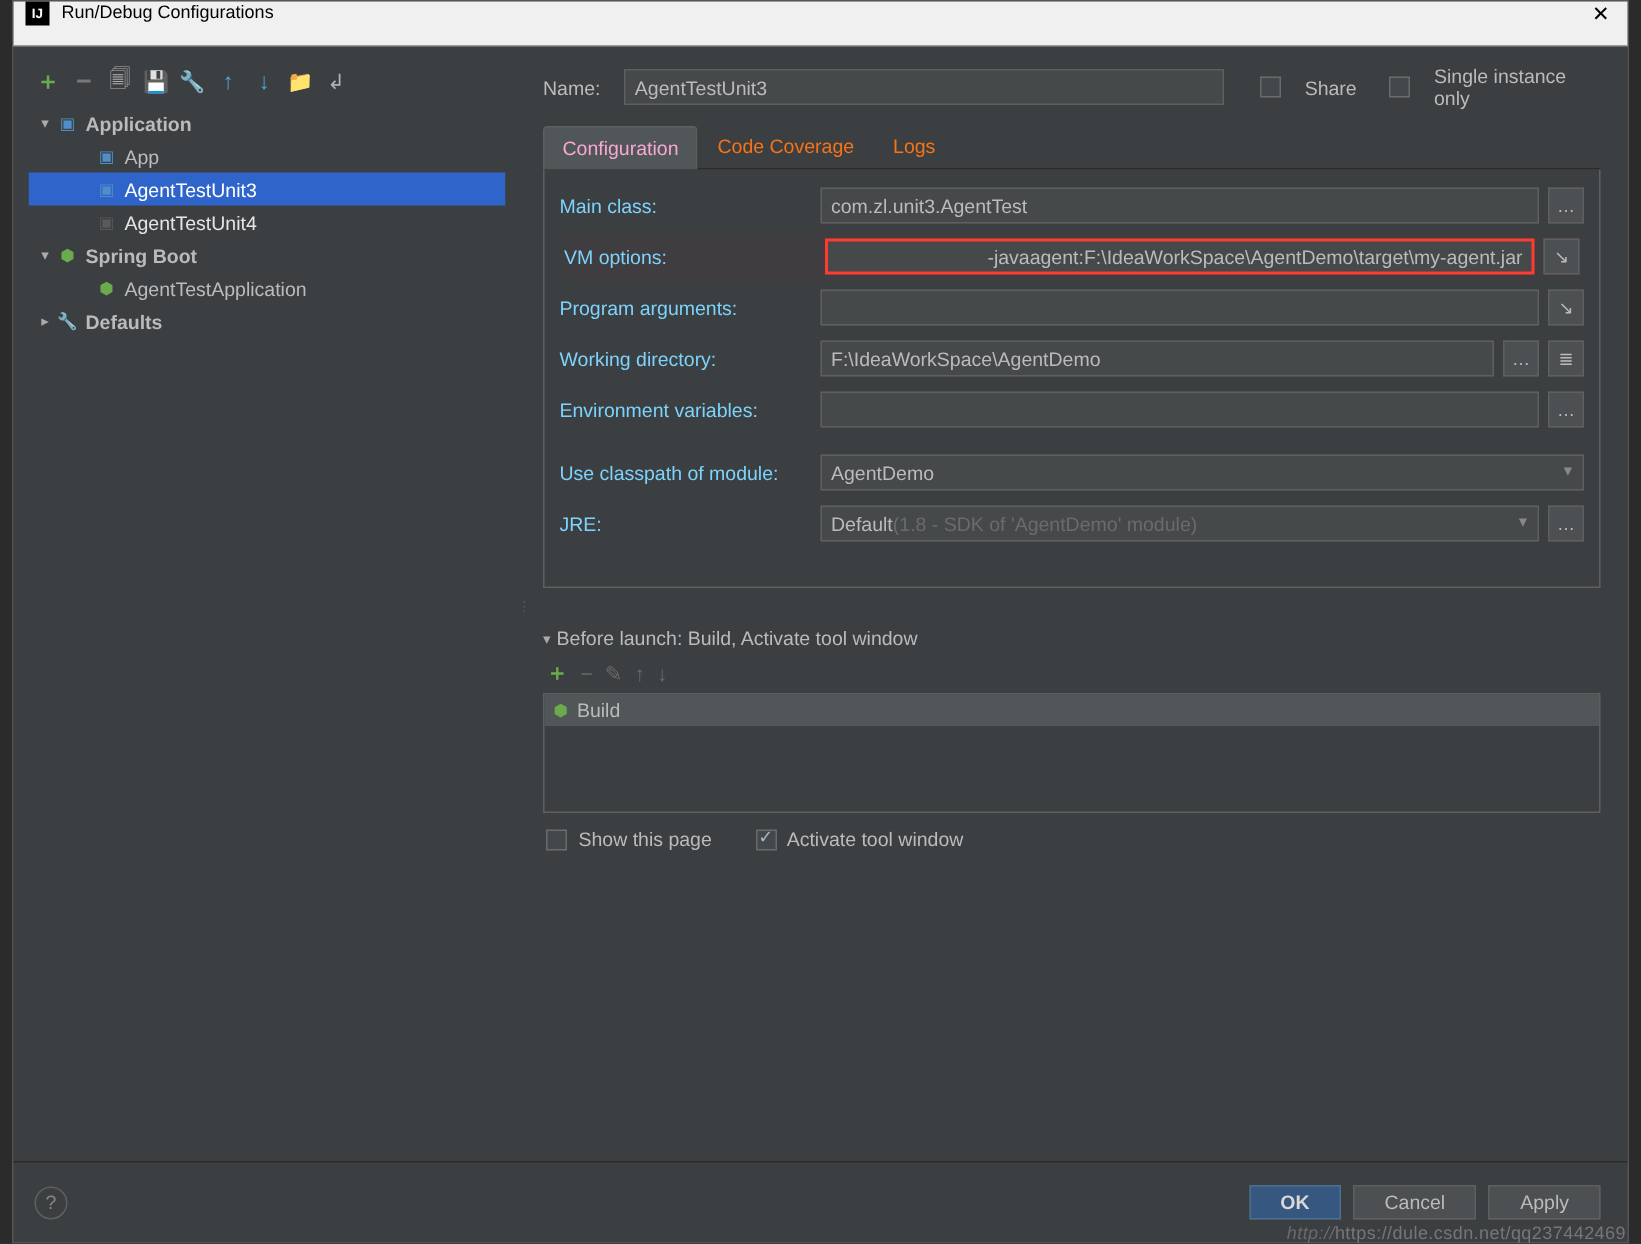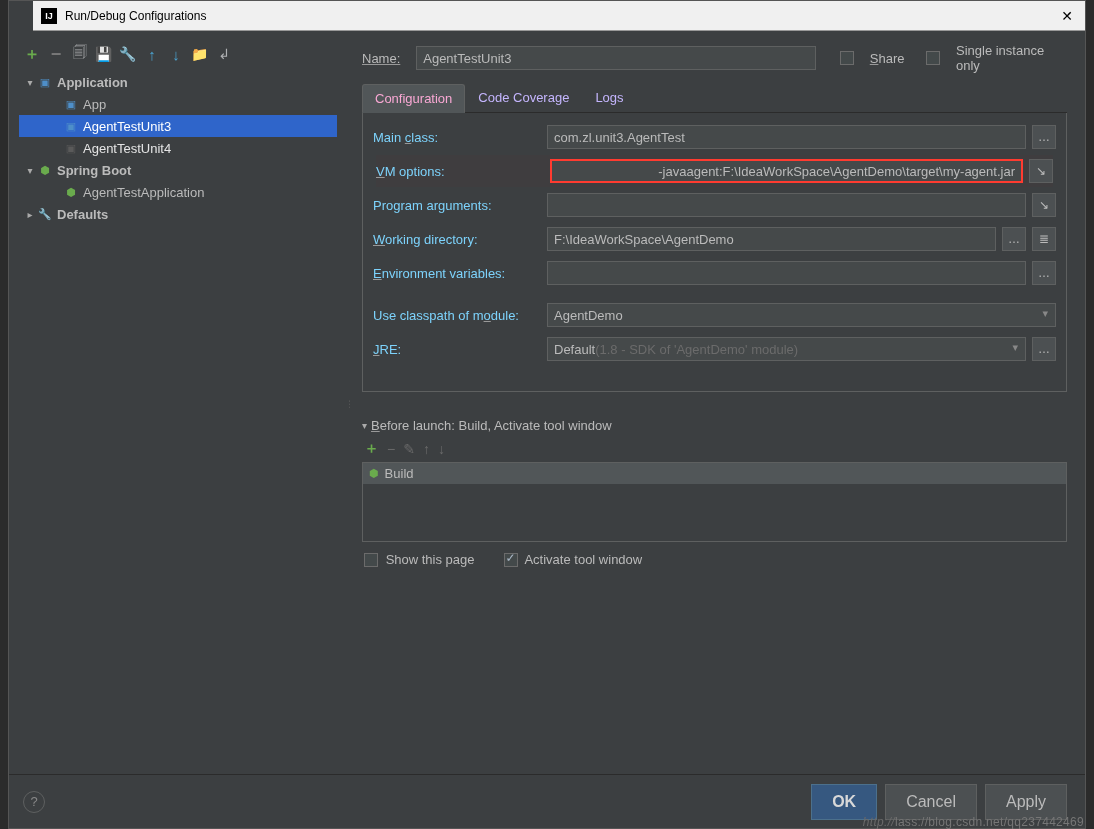--- a/index.html
+++ b/index.html
@@ -1,18 +1,18 @@
 <!DOCTYPE html>
 <html><head>
 <meta charset="utf-8">
 <style>
   * { box-sizing: border-box; margin: 0; padding: 0; font-family: "Segoe UI", Arial, sans-serif; }
   body { background: #2b2b2b; width: 1094px; height: 829px; overflow: hidden; color: #bbbbbb; font-size: 13px; }
   .window { width: 1078px; height: 829px; margin-left: 8px; background: #3c3f41; border: 1px solid #555; display: flex; flex-direction: column; }
-  .titlebar { height: 30px; background: #f0f0f0; color: #000; display: flex; align-items: center; padding: 0 8px; border-bottom: 1px solid #999; margin-left: 24px; }
+  .titlebar { height: 30px; background: #f0f0f0; color: #000; display: flex; align-items: flex-start; padding: 0 8px; border-bottom: 1px solid #999; }
   .titlebar .logo { width: 16px; height: 16px; background: #000; display: inline-flex; align-items: center; justify-content: center; color: #fff; font-size: 9px; font-weight: bold; margin-right: 8px; }
   .titlebar .title { flex: 1; font-size: 12px; }
   .titlebar .close { font-size: 14px; font-family: Arial; cursor: pointer; padding: 0 4px; }
   .body { flex: 1; display: flex; flex-direction: column; background: #3c3f41; padding: 12px 18px 10px 10px; position: relative; }
   .topcols { flex: 1; display: flex; gap: 10px; min-height: 0; }
   .sidebar { width: 318px; display: flex; flex-direction: column; }
   .toolbar { display: flex; align-items: center; gap: 6px; padding: 0 4px 6px 4px; height: 28px; }
   .tool-icon { width: 18px; height: 18px; display: inline-flex; align-items: center; justify-content: center; font-size: 14px; cursor: pointer; color: #afb1b3; }
   .tool-icon.add { color: #6aab4d; font-weight: bold; font-size: 16px; }
   .tool-icon.remove { color: #787878; font-weight: bold; font-size: 18px; }
@@ -32,29 +32,29 @@
   .tree-node.child .label { font-weight: normal; }
   .tree-node.selected { background: #2f65ca; }
   .tree-node.selected .label { color: #fff; }
   .tree-node.dim .label { color: #e5e5e5; font-weight: normal; }
   .appicon { font-size: 10px; color: #4e8fc9; }
   .sbooticon { font-size: 10px; color: #6aab4d; }
   .deficon { color: #9e7b2e; }
   .right { flex: 1; display: flex; flex-direction: column; min-width: 0; }
   .right-head { display: flex; align-items: center; gap: 12px; padding: 0 0 10px 0; }
   .right-head .lbl { width: 44px; }
-  .underline-first { text-decoration: underline; text-decoration-color: #999; }
+  .underline-first { text-decoration-color: #999; }
   .name-input { flex: 0 0 400px; height: 24px; background: #45494a; border: 1px solid #5e6060; color: #bbb; padding: 0 6px; font-size: 13px; }
   .head-spacer { flex: 1; }
   .checkbox { width: 14px; height: 14px; border: 1px solid #6b6b6b; background: #43494a; display: inline-block; margin-right: 4px; vertical-align: -3px; }
   .checkbox.checked { background: #43494a; position: relative; }
   .checkbox.checked::after { content: "✓"; color: #a9b7c6; position: absolute; top: -3px; left: 1px; font-size: 12px; }
   .chk-label { color: #bbb; margin-right: 10px; }
   .tabs { display: flex; border-bottom: 1px solid #2b2b2b; }
-  .tab { padding: 6px 12px; color: #c4b5fd; cursor: pointer; background: #3c3f41; border: 1px solid transparent; border-bottom: none; }
+  .tab { padding: 6px 12px; color: #f97316; cursor: pointer; background: #3c3f41; border: 1px solid transparent; border-bottom: none; }
   .tab.active { background: #515658; border: 1px solid #5e6060; border-bottom: 1px solid #515658; color: #f9a8d4; position: relative; top: 1px; border-radius: 3px 3px 0 0; }
   .config-panel { border: 1px solid #5e6060; border-top: none; padding: 12px 10px 30px 10px; display: flex; flex-direction: column; gap: 10px; background: #3c3f41; }
   .cfg-row { display: flex; align-items: center; gap: 6px; }
   .cfg-label { width: 168px; color: #7dd3fc; }
   .cfg-input { flex: 1; height: 24px; background: #45494a; border: 1px solid #5e6060; color: #bbb; padding: 0 6px; font-size: 13px; }
   .cfg-btn { width: 24px; height: 24px; background: #4c5052; border: 1px solid #5e6060; display: inline-flex; align-items: center; justify-content: center; cursor: pointer; color: #bbb; font-size: 12px; }
   .highlight-red { border: 2px solid #ff3b30 !important; text-align: right; }
   .highlight-row { background: rgba(255,0,0,0.02); padding: 4px 0; margin: -4px 3px; }
   .jre-hint { color: #6b6b6b; font-style: normal; }
   .before-launch { margin-top: 26px; }
@@ -63,21 +63,21 @@
   .bl-toolbar { display: flex; gap: 8px; padding: 6px 2px 4px 2px; align-items: center; }
   .bl-toolbar .ic { font-size: 14px; cursor: pointer; color: #6a6a6a; }
   .bl-toolbar .ic.add { color: #6aab4d; font-weight: bold; font-size: 15px; }
   .bl-list { border: 1px solid #5e6060; height: 80px; background: #3c3f41; }
   .bl-item { background: #515658; padding: 3px 6px; display: flex; align-items: center; gap: 6px; }
   .bl-item .bicon { color: #6aab4d; font-size: 11px; }
   .bl-chk-row { display: flex; align-items: center; gap: 29px; padding: 10px 0 0 2px; }
   .footer { height: 54px; display: flex; align-items: center; padding: 0 18px 0 14px; border-top: 1px solid #2b2b2b; }
   .help { width: 22px; height: 22px; border: 1px solid #5e6060; border-radius: 50%; display: inline-flex; align-items: center; justify-content: center; color: #888; cursor: pointer; font-size: 13px; }
   .footer .spacer { flex: 1; }
-  .btn { height: 36px; padding: 0 20px; background: #4c5052; border: 1px solid #5e6060; color: #bbb; cursor: pointer; margin-left: 8px; font-size: 16px; }
+  .btn { height: 23px; padding: 0 20px; background: #4c5052; border: 1px solid #5e6060; color: #bbb; cursor: pointer; margin-left: 8px; font-size: 13px; }
   .btn.primary { background: #365880; border: 1px solid #4c708c; color: #d8d8d8; font-weight: bold; }
   .watermark { position: absolute; right: 10px; bottom: 0px; color: #767676; font-size: 12px; letter-spacing: 0.3px; pointer-events: none; }
   .watermark .pre { font-style: italic; color: #6a6a6a; }
   select.cfg-input { appearance: none; padding-right: 20px; }
   .sel-wrap { position: relative; flex: 1; display: flex; }
   .sel-wrap::after { content: "▾"; position: absolute; right: 8px; top: 4px; color: #888; pointer-events: none; font-size: 11px; }
   .drag-handle { width: 5px; display: flex; align-items: center; justify-content: center; color: #5b5b5b; user-select: none; font-size: 9px; }
 </style>
 </head>
 <body>
@@ -249,15 +249,15 @@
 
   <div class="footer">
     <span class="help">?</span>
     <span class="spacer"></span>
     <button class="btn primary">OK</button>
     <button class="btn">Cancel</button>
     <button class="btn">Apply</button>
   </div>
 
   <div class="watermark">
-    <span class="pre">http://</span><span>lass://blog.csdn.net/qq237442469</span>
+    <span class="pre">http://</span><span>https://dule.csdn.net/qq237442469</span>
   </div>
 </div>
 
 </body></html>

